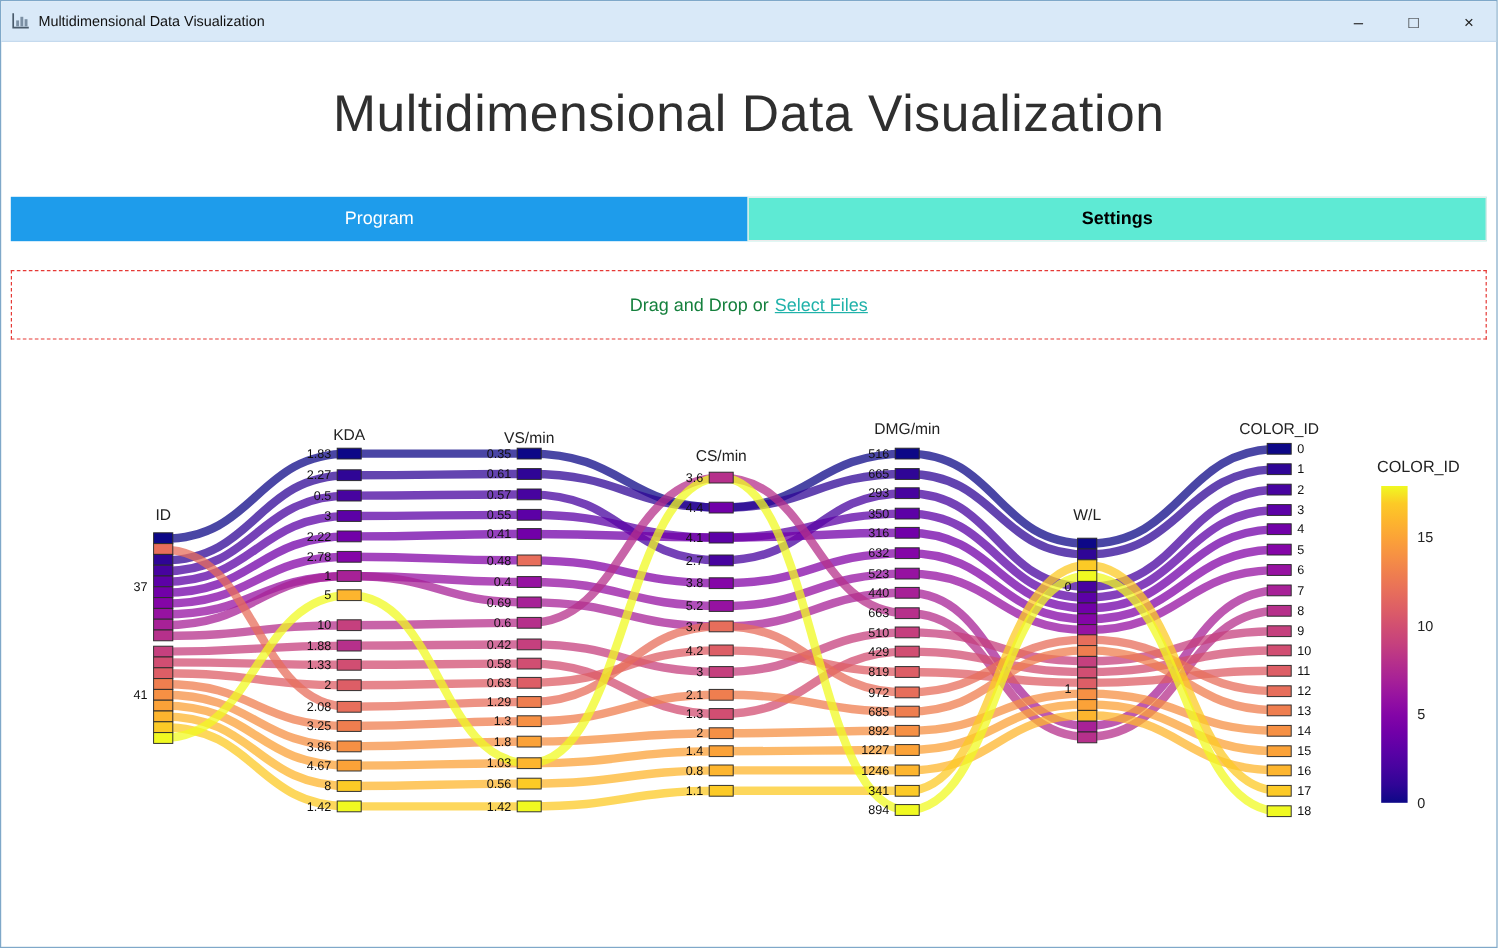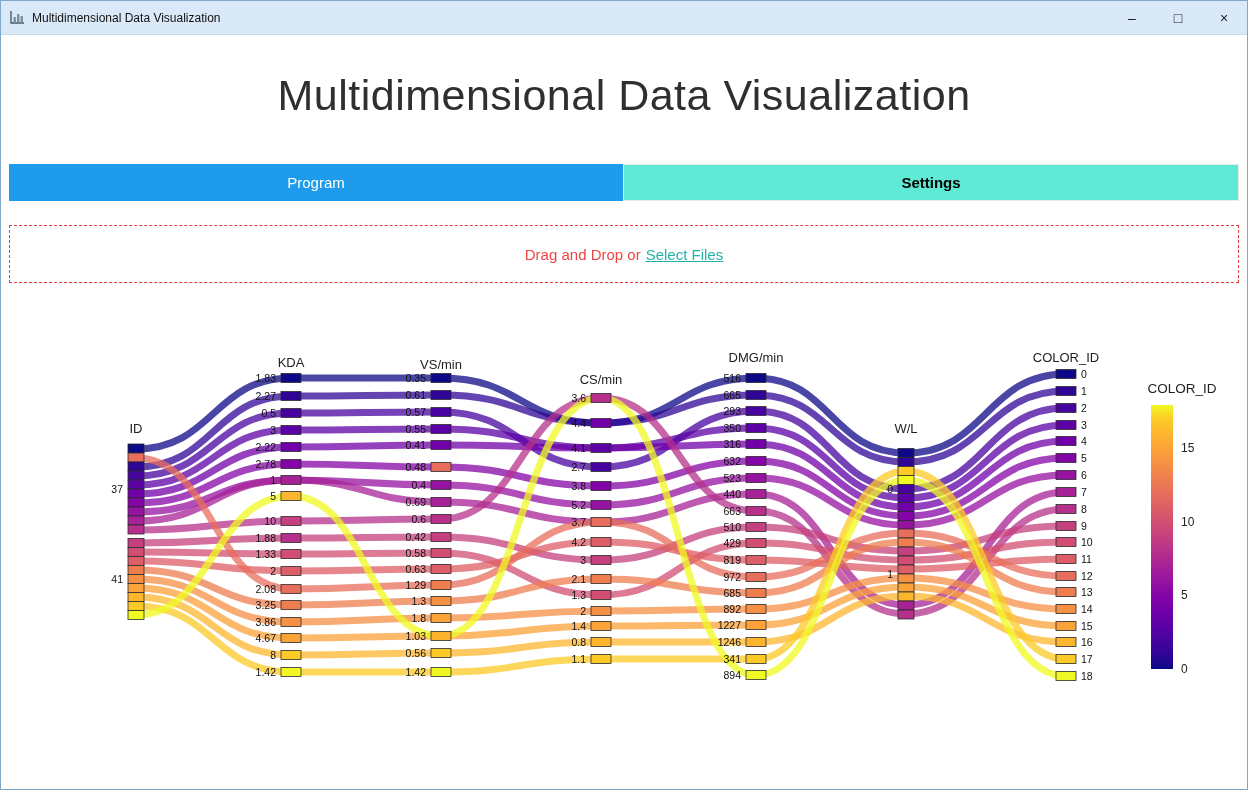--- a/index.html
+++ b/index.html
@@ -12,21 +12,21 @@
   .app-icon{margin:0 7px 0 9px;display:flex;align-items:center;}
   .window-title{font-size:12px;color:#101010;}
   .win-controls{margin-left:auto;display:flex;height:100%;}
   .win-btn{width:46px;display:flex;align-items:center;justify-content:center;font-size:14px;color:#222;}
   h1{margin:36px 0 0;text-align:center;font-size:43px;font-weight:400;color:#2f2f2f;letter-spacing:0.5px;}
   .tabs{display:flex;margin:44px 8px 1px;height:37px;border-radius:17px;}
   .tab{flex:1;display:flex;align-items:center;justify-content:center;font-size:15px;cursor:pointer;}
   .tab.active{background:#1e9ceb;color:#ffffff;}
   .tab.inactive{background:#5eead4;color:#000000;font-weight:700;border:1px solid #ebebeb;}
   .dropzone{margin:24px 8px 0;height:56px;border:1px dashed #e53935;display:flex;align-items:center;justify-content:center;font-size:15px;}
-  .dz-text{color:#ef4444;}
+  .dz-text{color:#15803d;}
   .dz-link{color:#20b2aa;text-decoration:underline;margin-left:5px;cursor:pointer;text-align:right;}
   svg.chart{position:absolute;left:0;top:0;width:1248px;height:790px;}
   svg text{font-family:"Liberation Sans",sans-serif;}
   .node-label{font-size:10.5px;fill:#111;}
   .axis-title{font-size:13px;fill:#222;}
   .legend-tick{font-size:12px;fill:#222;}
   .legend-title{font-size:13.5px;fill:#222;}
 </style>
 </head>
 <body>

